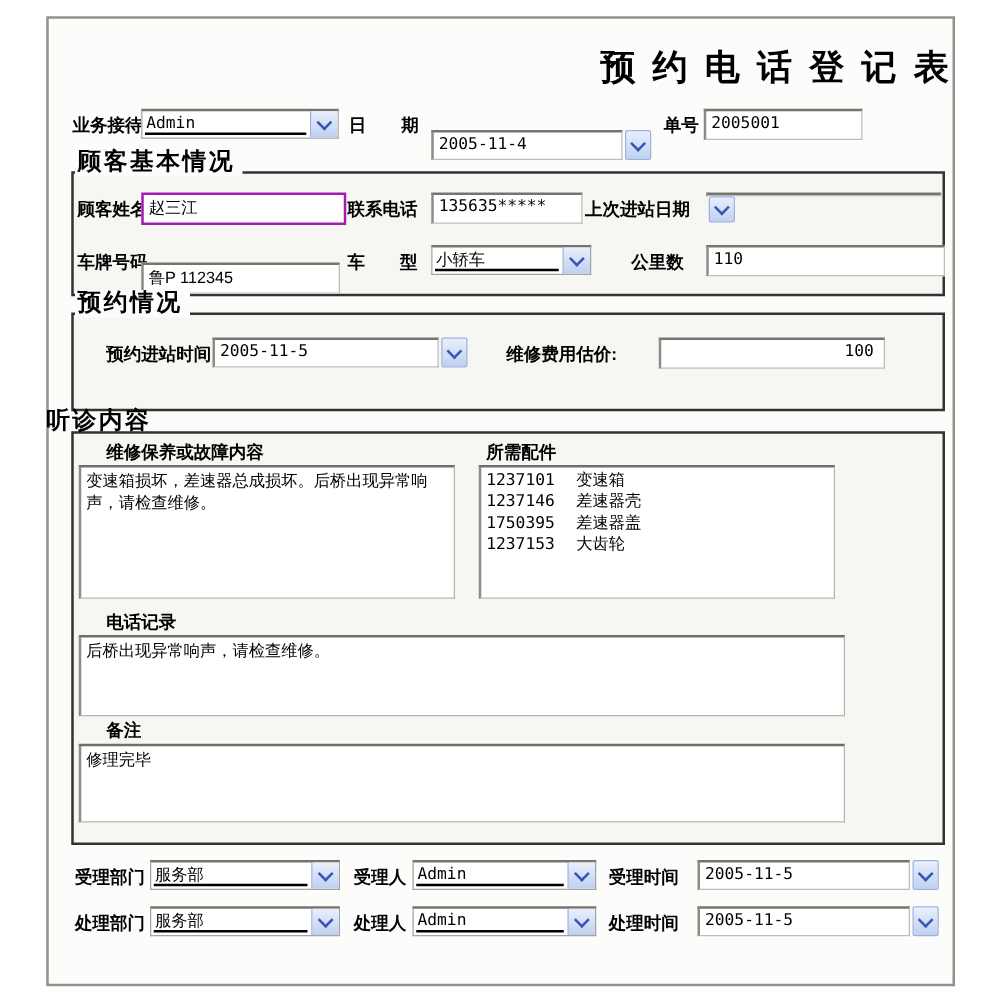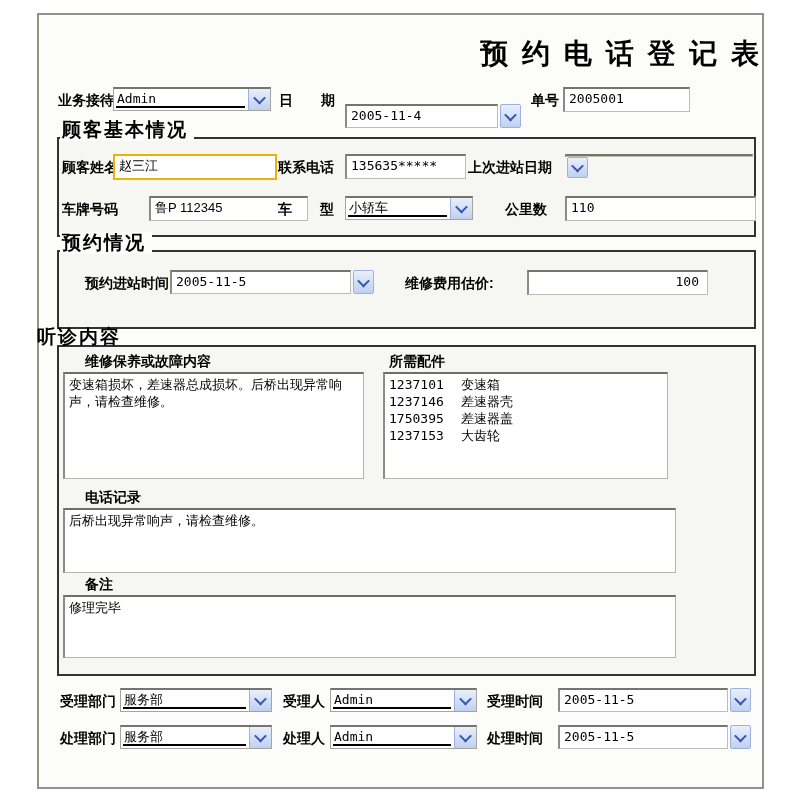--- a/index.html
+++ b/index.html
@@ -3,21 +3,21 @@
 <meta charset="utf-8">
 <style>
   html,body{margin:0;padding:0;}
   body{width:800px;height:800px;background:#ffffff;font-family:"Liberation Sans",sans-serif;color:#000;position:relative;overflow:hidden;}
   .win{position:absolute;left:37px;top:13px;width:723px;height:772px;background:#fcfcfb;border:2px solid #92928a;}
   .title{position:absolute;left:0;right:0;top:20px;text-align:right;font-size:28px;font-weight:bold;letter-spacing:3px;}
   .lbl{position:absolute;font-size:14px;font-weight:bold;white-space:nowrap;line-height:18px;}
   .sub{position:absolute;font-size:14px;font-weight:bold;white-space:nowrap;}
   .fld{position:absolute;height:22px;background:#fff;border:1px solid #bdbdb6;border-top:2px solid #75756d;border-left:2px solid #8c8c84;font-size:13px;line-height:20px;padding:0 4px;white-space:nowrap;overflow:hidden;}
   .mono{font-family:"DejaVu Sans Mono",monospace;}
-  .red{border:2px solid #eab308;}
+  .red{border:2px solid #a21caf;}
   .grp{position:absolute;border:2px solid #333;background:#f6f6f3;}
   .legend{position:absolute;font-size:19px;font-weight:bold;letter-spacing:2px;background:#fcfcfb;padding:0 6px 0 2px;z-index:5;line-height:22px;}
   .legend.noback{background:transparent;}
   .combo{position:absolute;height:24px;display:flex;background:#fff;border:1px solid #a5a59d;border-top:2px solid #75756d;box-sizing:border-box;}
   .cfield{flex:1;position:relative;font-size:13px;line-height:20px;padding:0 3px;white-space:nowrap;overflow:hidden;}
   .uline{position:absolute;left:2px;right:3px;bottom:2px;border-bottom:2px solid #000;}
   .cbtn{width:21px;background:linear-gradient(#e9effc,#bfd0f0);border-left:1px solid #9db1e0;display:flex;align-items:center;justify-content:center;cursor:pointer;}
   .dcombo{position:absolute;height:24px;display:flex;}
   .dfield{flex:1;background:#fff;border:1px solid #bdbdb6;border-top:2px solid #75756d;border-left:2px solid #8c8c84;font-size:13px;line-height:19px;padding:0 4px;white-space:nowrap;overflow:hidden;box-sizing:border-box;}
   .dbtn{width:21px;height:24px;margin-left:2px;background:linear-gradient(#e9effc,#bfd0f0);border:1px solid #9db1e0;border-radius:2px;display:flex;align-items:center;justify-content:center;box-sizing:border-box;cursor:pointer;}
@@ -61,21 +61,21 @@
   <div class="fld mono" style="left:306px;top:139px;width:110px;">135635*****</div>
   <div class="lbl" style="left:429px;top:143px;">上次进站日期</div>
   <div class="dcombo" style="left:526px;top:139px;width:188px;flex-direction:column;">
     <div class="dfield mono">2005-10-3</div>
     <div class="dbtn">
         <span class="chev"></span>
       </div>
   </div>
 
   <div class="lbl" style="left:23px;top:185px;">车牌号码</div>
-  <div class="fld" style="left:74px;top:181px;width:148px;margin-left:36px;">鲁P 112345</div>
+  <div class="fld" style="left:74px;top:195px;width:148px;">鲁P 112345</div>
   <div class="lbl" style="left:239px;top:185px;">车　　型</div>
   <div class="combo" style="left:306px;top:181px;width:128px;">
     <div class="cfield"><span>小轿车</span><i class="uline"></i></div>
     <div class="cbtn">
         <span class="chev"></span>
       </div>
   </div>
   <div class="lbl" style="left:466px;top:185px;">公里数</div>
   <div class="fld mono" style="left:526px;top:181px;width:180px;">110</div>
 

